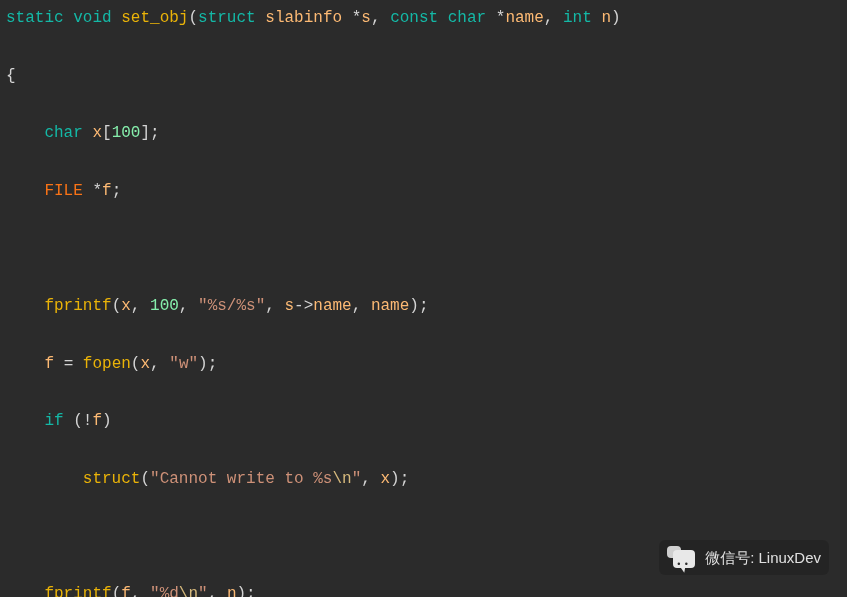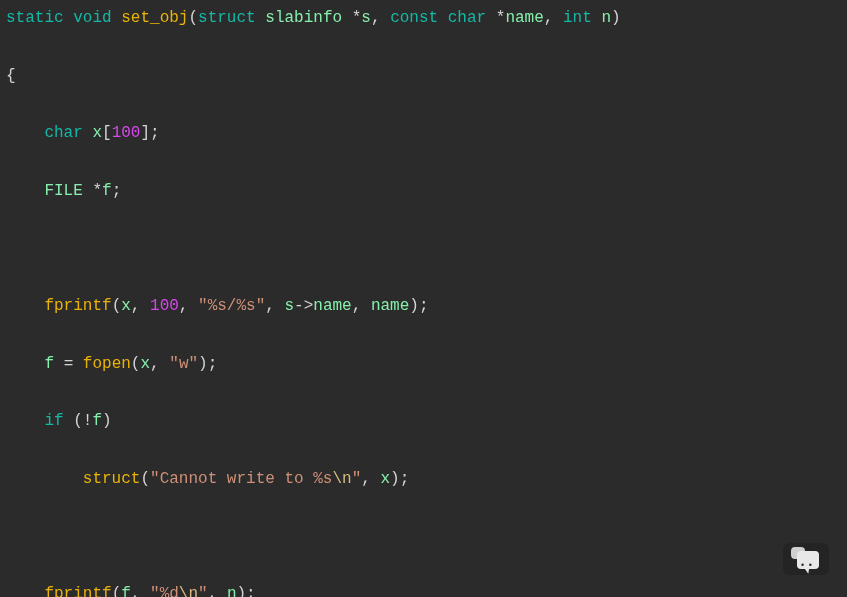--- a/index.html
+++ b/index.html
@@ -15,27 +15,27 @@
     overflow: hidden;
     position: relative;
   }
   pre {
     margin: 0;
     padding: 4px 6px;
     white-space: pre;
     font-family: inherit;
   }
   .kw   { color: #14b8a6; }   
-  .type { color: #86efac; font-family: Liberation Mono, monospace; }   
+  .type { color: #f97316; font-family: Liberation Mono, monospace; }   
   .fn   { color: #eab308; }   
-  .num  { color: #d946ef; }   
+  .num  { color: #86efac; }   
   .str  { color: #ce9178; }   
   .esc  { color: #d7ba7d; }   
   .op   { color: #d4d4d4; }
-  .id   { color: #86efac; }
+  .id   { color: #fdba74; }
   .pun  { color: #d4d4d4; }
   .star { color: #d4d4d4; }
 
   .watermark {
     position: absolute;
     right: 18px;
     bottom: 22px;
     display: flex;
     align-items: center;
     gap: 8px;
@@ -108,13 +108,14 @@
     
 
 </pre>
 
 <div class="watermark">
   <span class="wm-icon">
     <span class="bubble small"></span>
     <span class="bubble big"></span>
     <span class="dots">• •</span>
   </span>
+  <span>微信号: LinuxDev</span>
 </div>
 
 </body></html>

